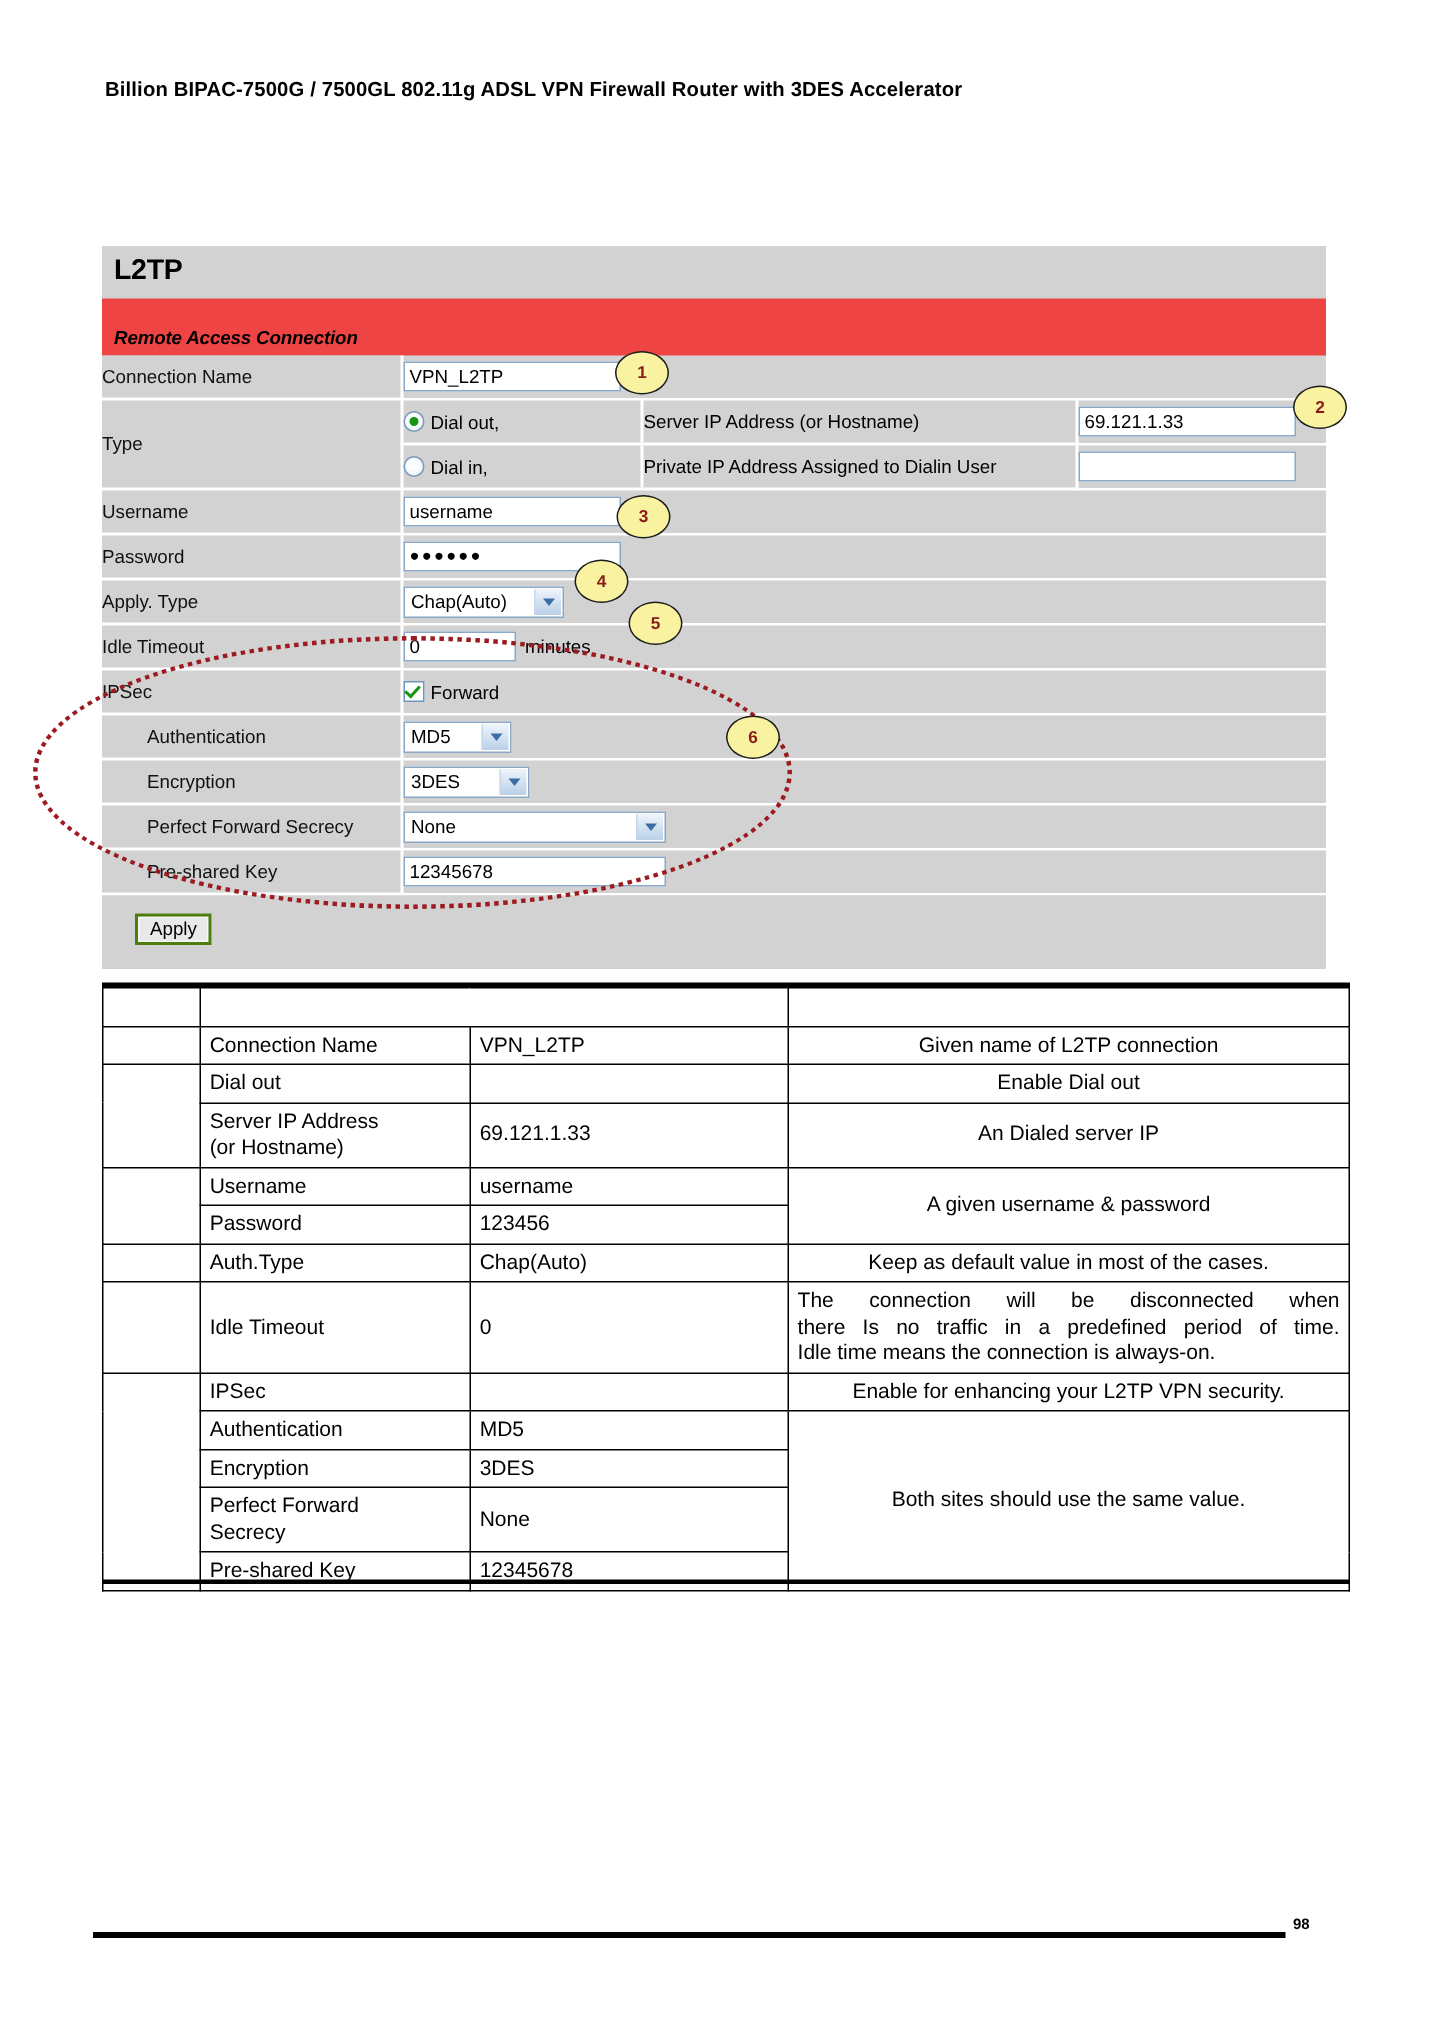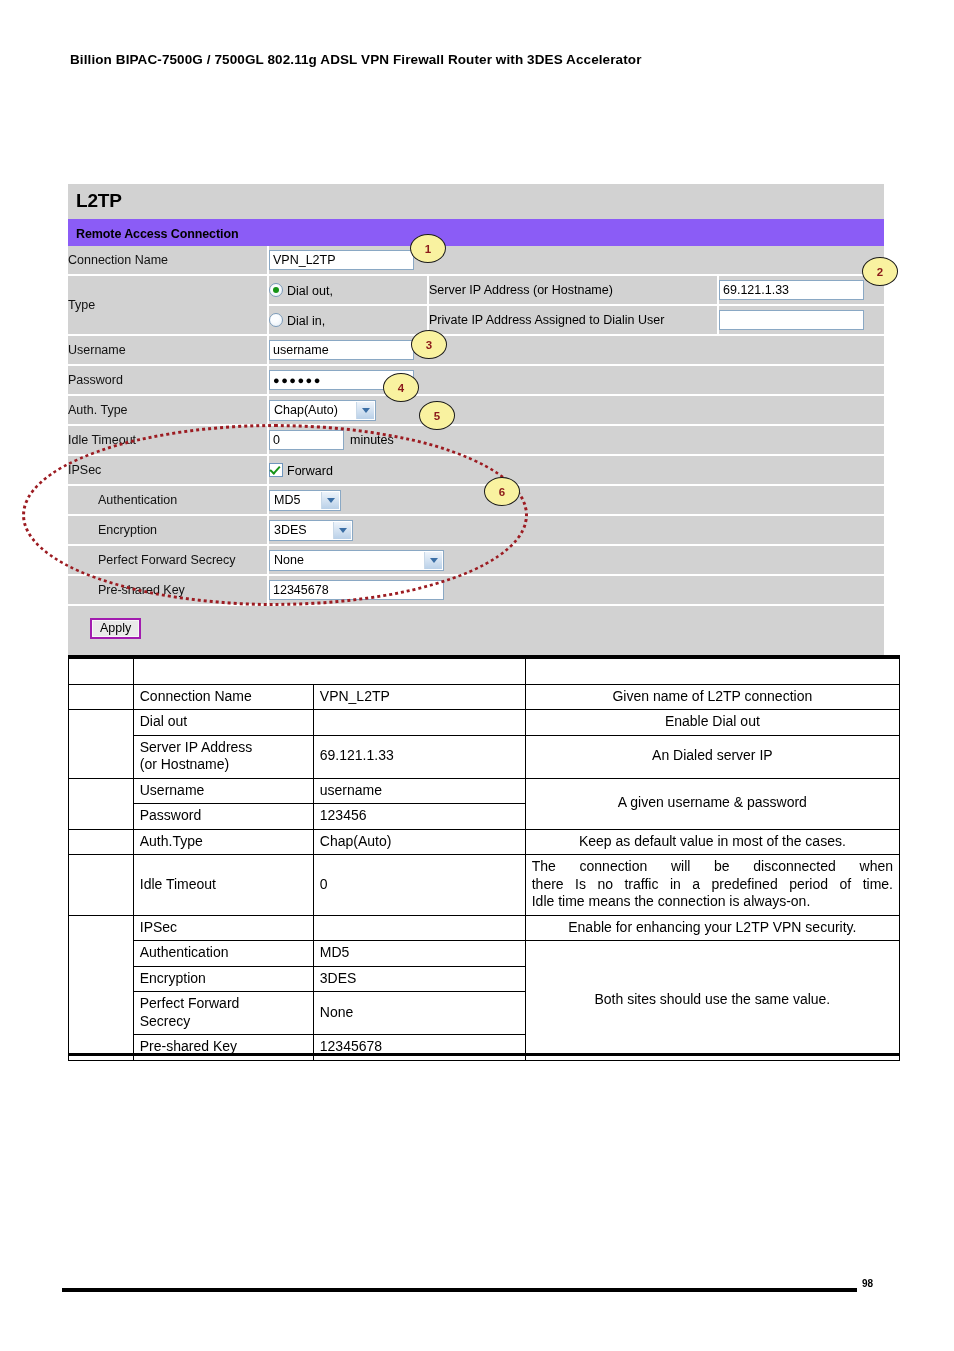--- a/index.html
+++ b/index.html
@@ -24,38 +24,39 @@
     font-size: 13.5px;
     font-weight: bold;
     letter-spacing: 0.1px;
     white-space: nowrap;
   }
 
   
   .panel {
     position: absolute;
     left: 68px;
-    top: 184px;
+    top: 164px;
     width: 816px;
     background: #d2d2d2;
     font-size: 12.5px;
   }
   .panel-title {
     background: #d2d2d2;
     font-size: 19px;
     font-weight: bold;
     padding: 6px 0 7px 8px;
     letter-spacing: -0.2px;
   }
   .panel-subtitle {
-    background: #8b5cf6;
+    background: #ef4444;
     font-size: 12.5px;
     font-weight: bold;
-    padding: 8px 0 5px 8px;
+    padding: 19px 0 5px 8px;
     letter-spacing: -0.1px;
+    font-style: italic;
   }
   table.form {
     border-collapse: collapse;
     width: 100%;
     table-layout: fixed;
   }
   table.form td {
     padding: 0;
     vertical-align: middle;
     height: 28px;
@@ -191,21 +192,21 @@
   .unit { font-size: 12.5px; margin-left: 6px; vertical-align: middle; }
 
   
   .apply-row { background: #d2d2d2; padding: 12px 0 16px 22px; }
   .btn-apply {
     display: inline-block;
     font-family: "Liberation Sans", sans-serif;
     font-size: 12.5px;
     padding: 1px 8px 2px 8px;
     background: #e9e9e9;
-    border: 2px solid #a21caf;
+    border: 2px solid #4d7c0f;
     box-shadow: inset 0 0 0 1px #f7f7f7;
     color: #000;
     cursor: pointer;
   }
 
   
   .callout {
     position: absolute;
     width: 34px;
     height: 27px;
@@ -345,21 +346,21 @@
     </tr>
 
     <tr>
       <td class="lbl">Password</td>
       <td class="fld" colspan="3">
         <span class="txt w-user dots">●●●●●●</span>
       </td>
     </tr>
 
     <tr>
-      <td class="lbl">Auth. Type</td>
+      <td class="lbl">Apply. Type</td>
       <td class="fld" colspan="3">
         <span class="sel w-auth"><span>Chap(Auto)</span><span class="arrow"></span></span>
       </td>
     </tr>
 
     <tr>
       <td class="lbl">Idle Timeout</td>
       <td class="fld" colspan="3">
         <span class="txt w-idle">0</span><span class="unit">minutes</span>
       </td>

